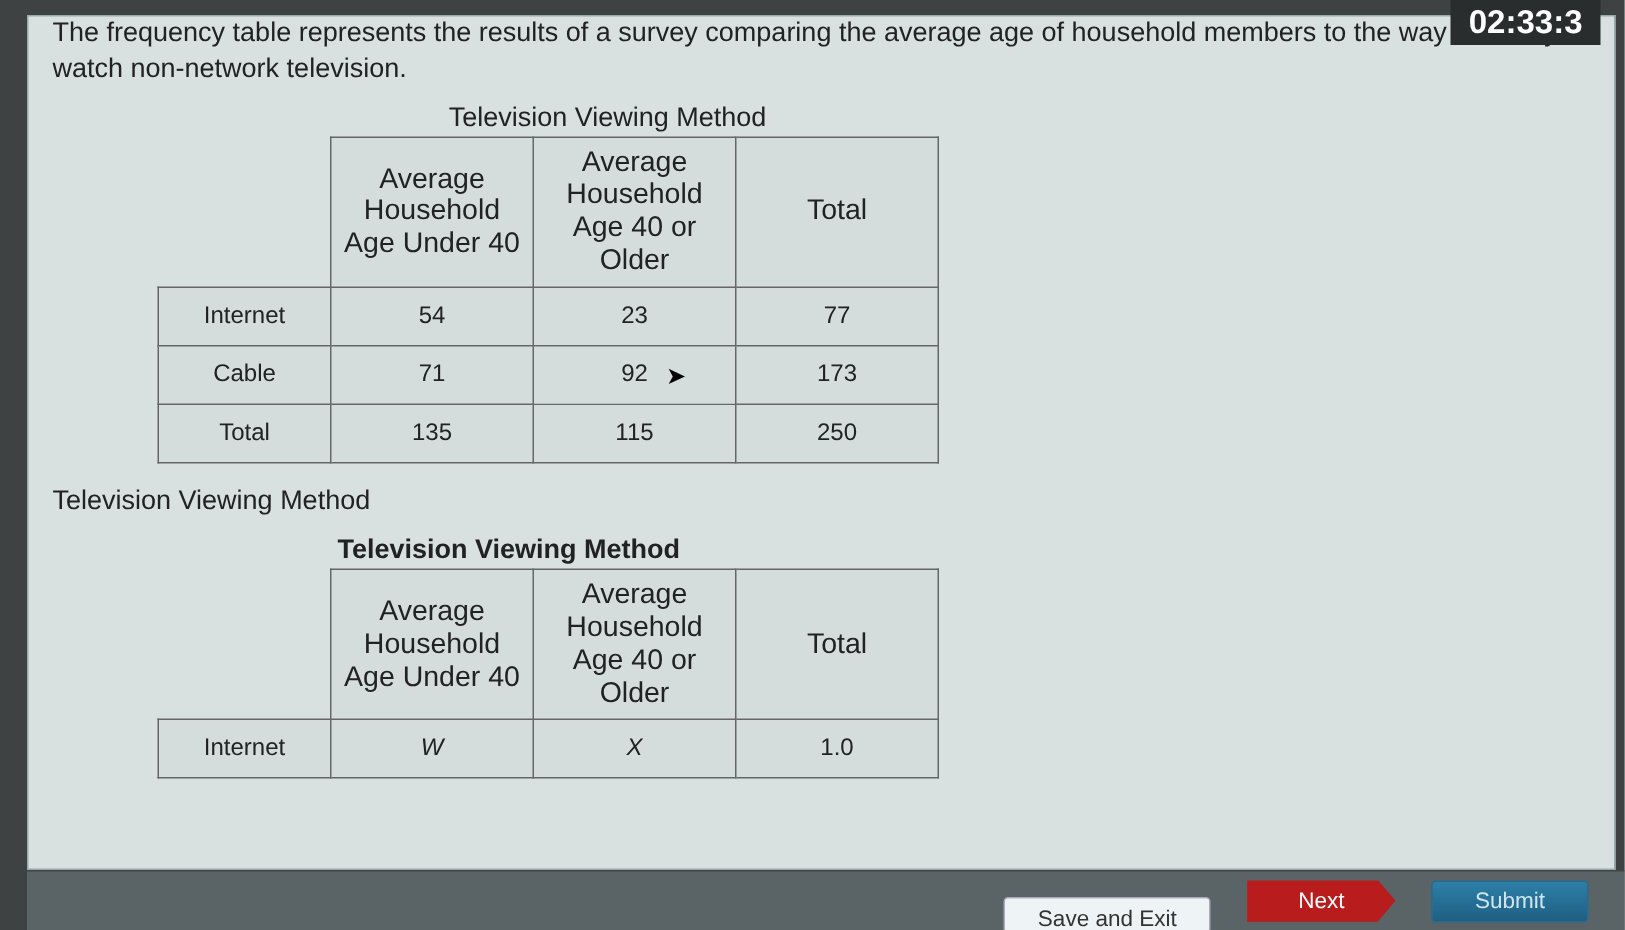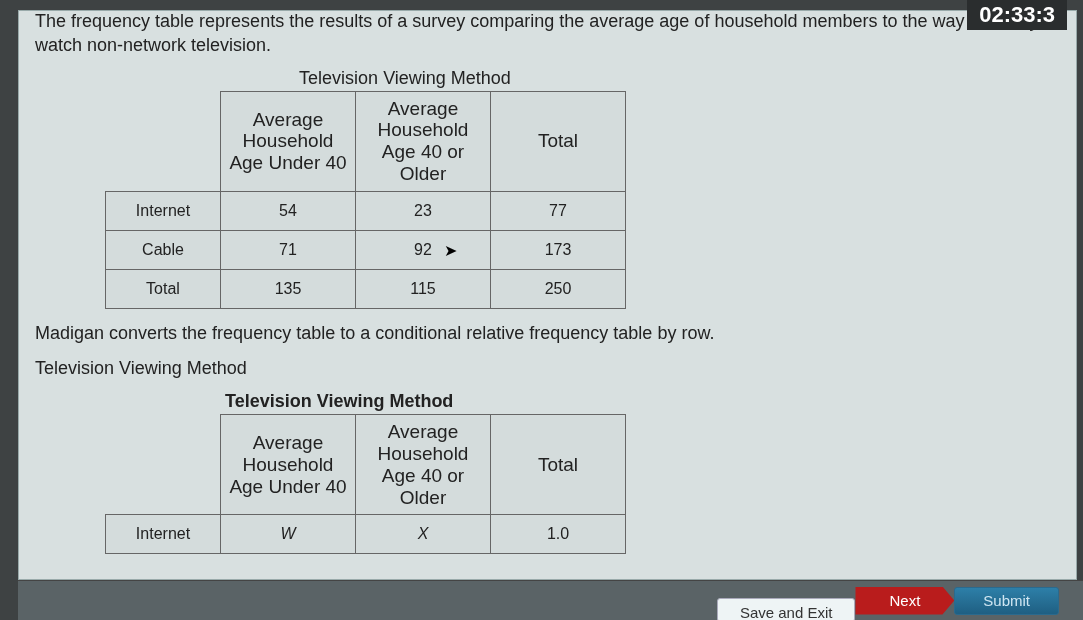--- a/index.html
+++ b/index.html
@@ -117,20 +117,21 @@
     .bottom-bar {
       position: absolute;
       bottom: 0;
       left: 18px;
       right: 0;
       height: 40px;
       background: #5a6366;
       display: flex;
       justify-content: flex-end;
       align-items: center;
+      gap: 24px;
       padding: 0 24px;
       border-top: 1px solid #444;
     }
     .btn-save {
       background: #eef4f5;
       border: 1px solid #aab;
       border-radius: 3px;
       padding: 5px 22px 0 22px;
       font-size: 15px;
       color: #333;
@@ -200,21 +201,20 @@
       </tr>
       <tr>
         <td class="row-label">Total</td>
         <td class="data-cell">135</td>
         <td class="data-cell">115</td>
         <td class="data-cell">250</td>
       </tr>
     </tbody>
       </table>
 
-    <p class="paragraph">Madigan converts the frequency table to a conditional relative frequency table by row.</p>
     <p class="subtitle">Television Viewing Method</p>
 
     <div class="table-title2">Television Viewing Method</div>
     <table class="freq">
       <tbody>
           <tr>
         <td class="corner"></td>
         <th class="hdr-cell">Average Household Age Under 40</th>
         <th class="hdr-cell">Average Household Age 40 or Older</th>
         <th class="hdr-cell">Total</th>

